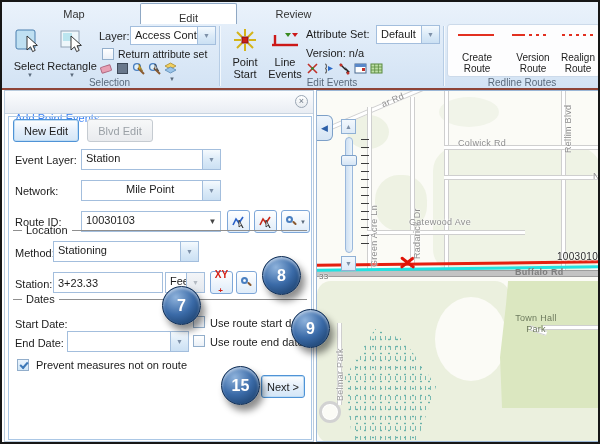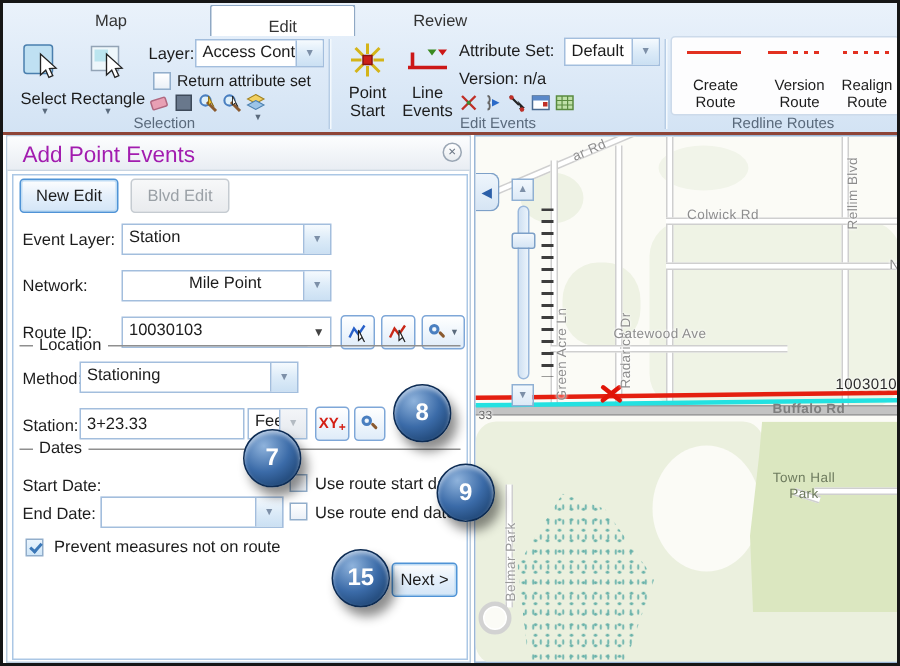--- a/index.html
+++ b/index.html
@@ -40,21 +40,21 @@
   .mag::after{content:"";position:absolute;left:7px;top:7px;width:5px;height:2px;background:#8a5a30;
     transform:rotate(45deg);border-radius:1px;}
   
   .sect{display:flex;align-items:center;font-size:11px;color:#1c1c1c;}
   .sect::before{content:"";width:9px;height:1px;background:#8f8f8f;margin-right:4px;}
   .sect::after{content:"";flex:1;height:1px;background:#8f8f8f;margin-left:4px;}
   
   .panel{left:2px;top:88px;width:310px;height:352px;background:#fff;border:1px solid #b9cbdd;box-sizing:border-box;}
   .panel-head{left:0;top:0;width:100%;height:22px;background:linear-gradient(#fcfdfe,#e9edf3);
     border-bottom:1px solid #c9d5e2;}
-  .panel-title{left:10px;top:4px;font-size:15px;color:#a21caf;}
+  .panel-title{left:10px;top:21px;font-size:11px;color:#3b82f6;}
   .closebtn{left:290px;top:4px;width:13px;height:13px;border:1px solid #9aa6b4;border-radius:50%;
     color:#6a7684;display:flex;align-items:center;justify-content:center;font-size:9px;line-height:1;
     background:linear-gradient(#fff,#e8ecf0);cursor:pointer;box-sizing:border-box;}
   .panel-body{left:3px;top:25px;width:302px;height:322px;border:1px solid #abc7e5;}
   .flabel{font-size:11px;color:#1c1c1c;white-space:nowrap;}
   .tinput{background:#fff;border:1px solid #a3bedd;box-sizing:border-box;font-size:11px;color:#1c1c1c;
     padding:2px 4px;display:flex;align-items:center;}
   .xy-txt{color:#d41f14;font-weight:bold;font-size:10px;line-height:1;}
   .xy-plus{color:#d41f14;font-weight:bold;font-size:8px;line-height:1;margin-top:5px;margin-left:-2px;}
   
@@ -321,21 +321,21 @@
     <div class="abs dd" style="left:48px;top:150px;width:146px;height:21px;">
       <span class="v">Stationing</span>
       <span class="a">▼</span>
     </div>
     <div class="abs flabel" style="left:10px;top:187px;">Station:</div>
     <div class="abs tinput" style="left:48px;top:181px;width:110px;height:21px;">3+23.33</div>
     <div class="abs dd dis" style="left:160px;top:181px;width:40px;height:21px;">
       <span class="v">Feet</span>
       <span class="a">▼</span>
     </div>
-    <div class="abs tbtn" style="left:205px;top:180px;width:23px;height:23px;">
+    <div class="abs tbtn" style="left:205px;top:180px;width:23px;height:23px;flex-direction:column;">
       <span class="xy-txt">XY</span>
         <span class="xy-plus">+</span>
     </div>
     <div class="abs tbtn" style="left:231px;top:180px;width:21px;height:23px;">
       <span class="mag"></span>
     </div>
 
     <div class="abs sect" style="left:8px;top:202px;width:294px;height:12px;">
       <span>Dates</span>
     </div>

